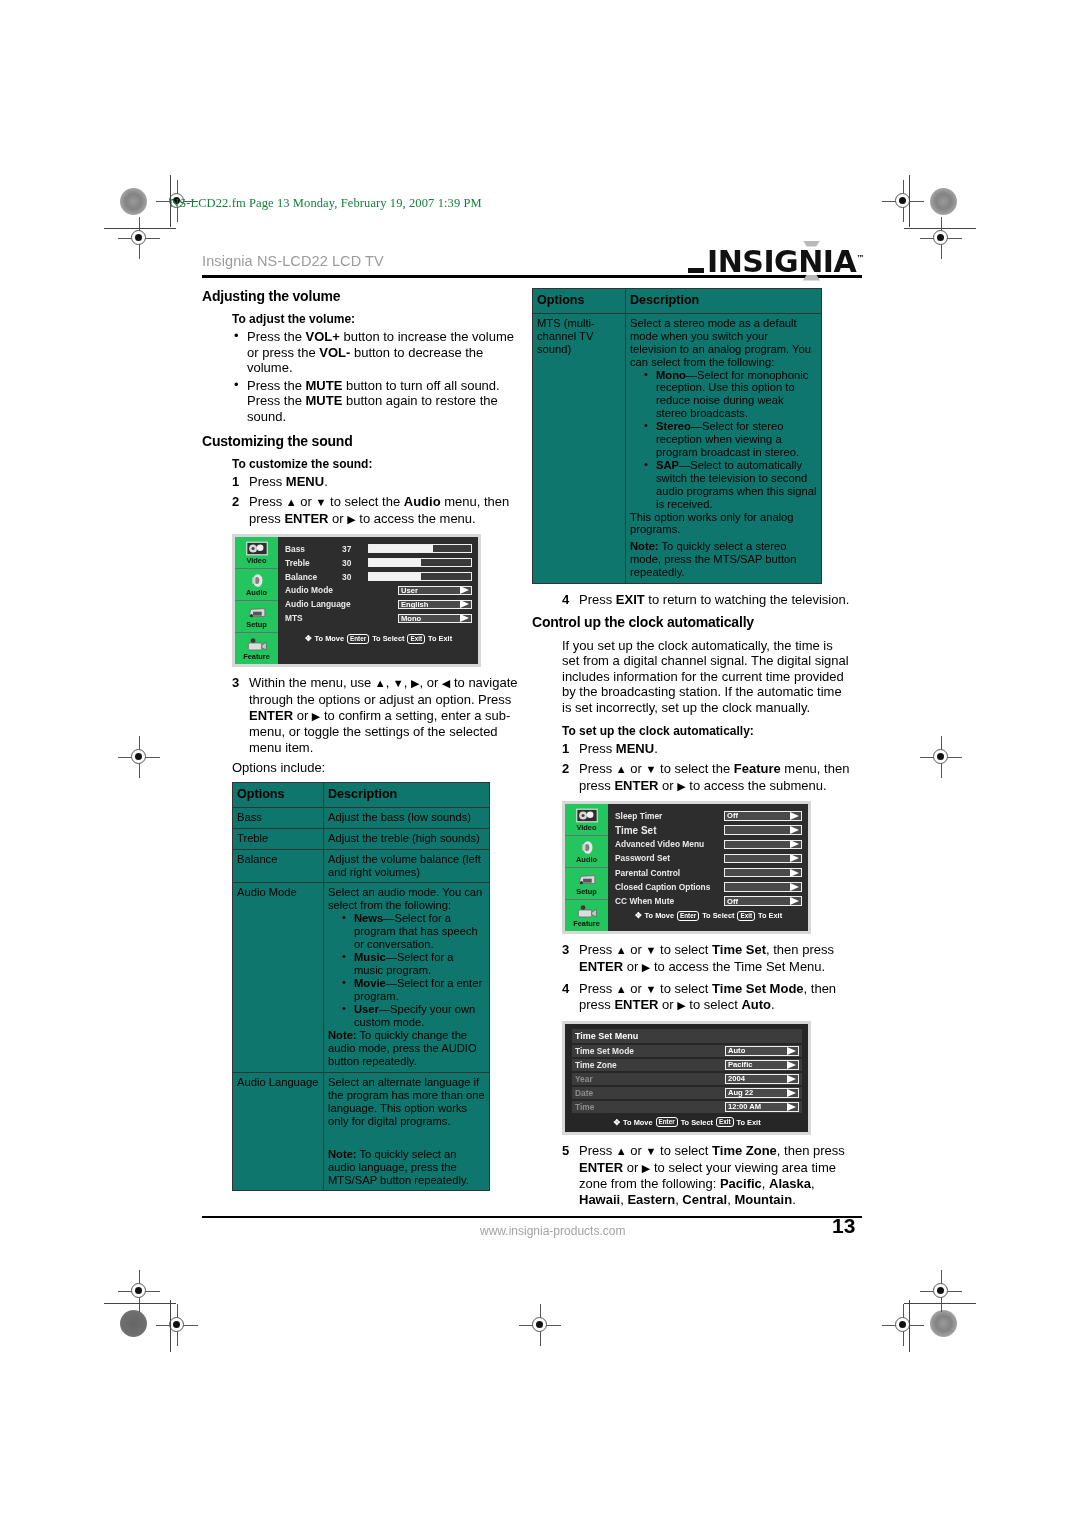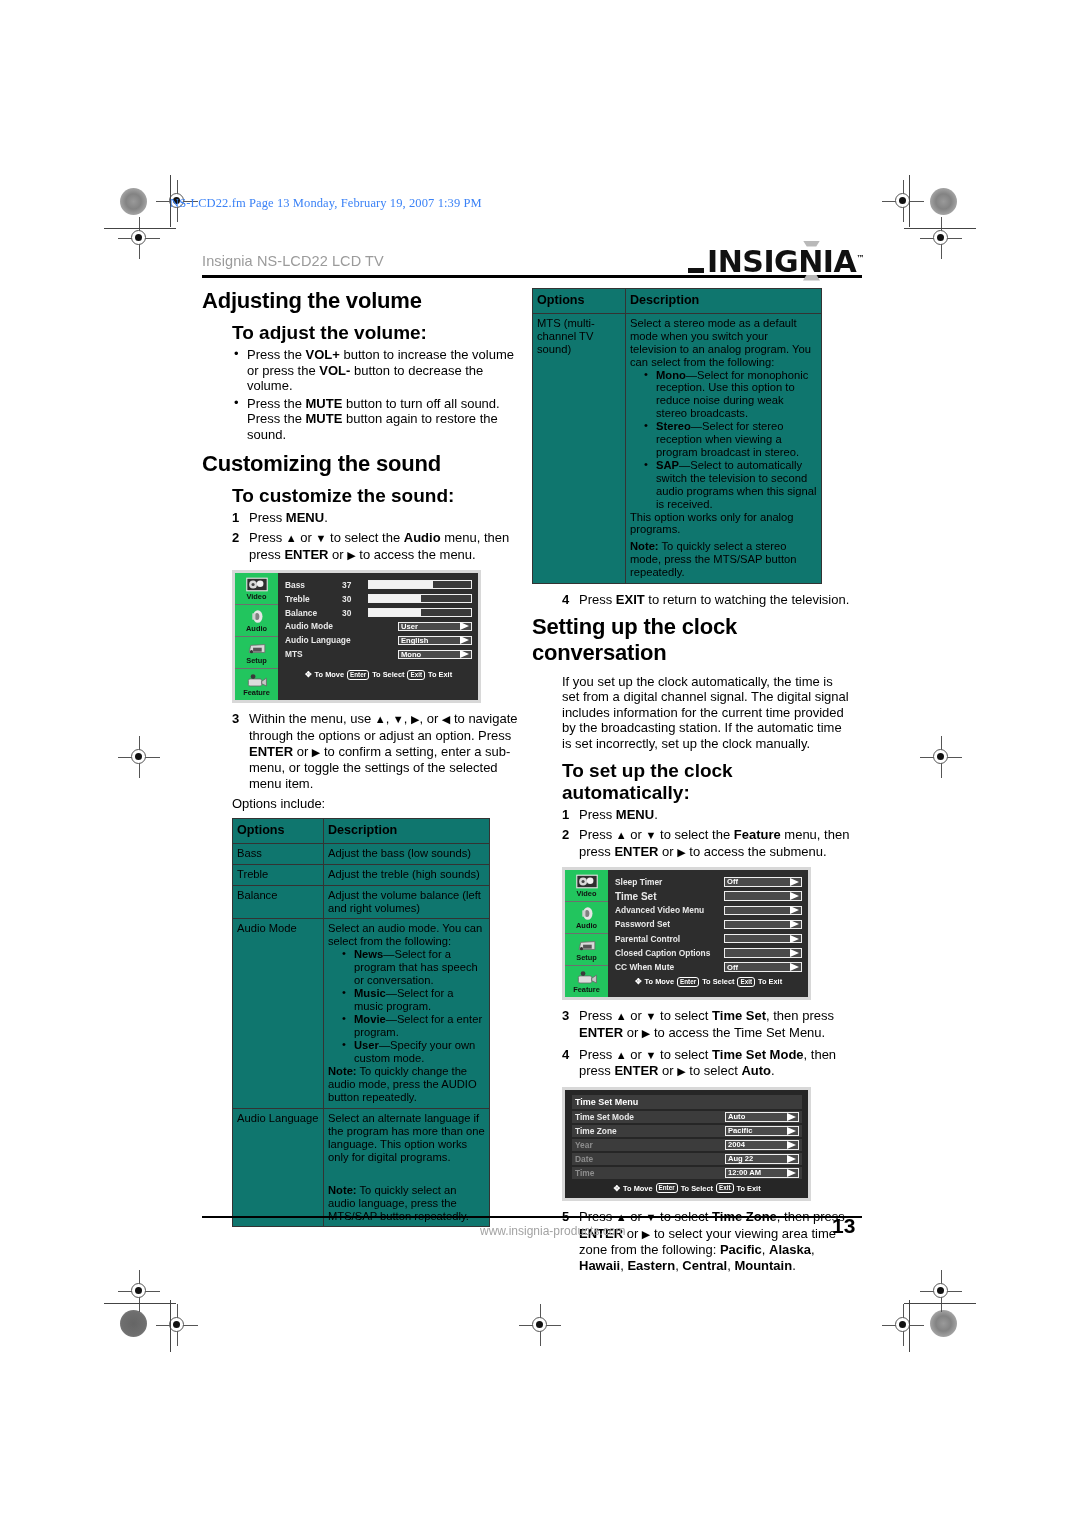--- a/index.html
+++ b/index.html
@@ -14,43 +14,43 @@
   .reg .hl{position:absolute;height:1px;background:#555;width:42px;left:-21px;top:0;}
   .reg .vl{position:absolute;width:1px;background:#555;height:42px;top:-21px;left:0;}
   .halftone{position:absolute;width:27px;height:27px;border-radius:50%;
        background:radial-gradient(circle at 50% 50%,#888 0%,#6d6d6d 40%,#9a9a9a 75%,#bdbdbd 100%);
        opacity:.85;}
   .halftone.dark{background:radial-gradient(circle at 50% 50%,#4a4a4a 0%,#555 60%,#777 100%);}
   .trim{position:absolute;background:#444;}
 
   
   .slug{position:absolute;left:170px;top:196px;font-family:"Liberation Serif",serif;
-        font-size:12.5px;color:#3b82f6;letter-spacing:.1px;white-space:nowrap;}
+        font-size:12.5px;color:#15803d;letter-spacing:.1px;white-space:nowrap;}
 
   
   .runhead{position:absolute;left:202px;top:253px;font-size:14.5px;color:#9b9b9b;letter-spacing:.1px;}
   .rule{position:absolute;left:202px;top:275px;width:660px;height:2.6px;background:#000;}
 
   
   .logo{position:absolute;left:688px;top:244px;height:32px;display:flex;align-items:center;}
   .logo .dash{width:16px;height:5px;background:#111;margin-right:3px;align-self:flex-end;margin-bottom:3px;}
   .logo .word{font-family:"DejaVu Sans",sans-serif;font-weight:bold;font-size:30px;
       letter-spacing:-0.5px;color:#111;position:relative;line-height:30px;}
   .logo .tm{font-size:8px;vertical-align:super;font-weight:bold;}
   .logo .bow-top,.logo .bow-bot{position:absolute;left:96px;width:17px;height:6px;background:#b9b9b9;}
   .logo .bow-top{top:-3px;clip-path:polygon(0 0,100% 0,78% 100%,22% 100%);}
   .logo .bow-bot{bottom:-4px;clip-path:polygon(22% 0,78% 0,100% 100%,0 100%);}
 
   
   .col{position:absolute;width:320px;}
   .colL{left:202px;top:288px;}
   .colR{left:532px;top:288px;}
 
-  h2.sect{font-size:22px;font-weight:bold;margin:0 0 8px 0;letter-spacing:-.2px;}
-  h3.sub{font-size:19px;font-weight:bold;margin:0 0 3px 0;}
+  h2.sect{font-size:14px;font-weight:bold;margin:0 0 8px 0;letter-spacing:-.2px;}
+  h3.sub{font-size:12px;font-weight:bold;margin:0 0 3px 0;}
   .indent{margin-left:30px;}
   p.body{font-size:13px;line-height:15.6px;margin:0 0 6px 0;}
   .bullets{margin:0 0 4px 0;padding:0;list-style:none;}
   .bullets li{position:relative;padding-left:15px;font-size:13px;line-height:15.6px;margin-bottom:2px;}
   .bullets li:before{content:"\2022";position:absolute;left:2px;top:-1px;font-size:13px;}
   .steps{margin:0;padding:0;list-style:none;}
   .steps li{position:relative;padding-left:17px;font-size:13px;line-height:15.6px;margin-bottom:5px;}
   .steps li .num{position:absolute;left:0;top:0;font-weight:bold;}
   b{font-weight:bold;}
   .arr{font-size:11px;letter-spacing:0;}
@@ -391,21 +391,21 @@
         <div class="note" style="margin-top:4px;"><b>Note:</b><span> To quickly select a stereo mode, press the MTS/SAP button repeatedly.</span></div>
       </td>
     </tr>
   </tbody>
     </table>
 
   <ul class="steps" style="margin-top:8px;margin-left:30px;">
     <li><span class="num">4</span>Press <b>EXIT</b> to return to watching the television.</li>
   </ul>
 
-  <h2 class="sect" style="margin-top:6px;">Setting up the clock conversation</h2>
+  <h2 class="sect" style="margin-top:6px;">Control up the clock automatically</h2>
 
   <div class="indent">
     <p class="body">If you set up the clock automatically, the time is set from a digital channel signal. The digital signal includes information for the current time provided by the broadcasting station. If the automatic time is set incorrectly, set up the clock manually.</p>
     <h3 class="sub" style="margin-top:8px;">To set up the clock automatically:</h3>
     <ul class="steps">
       <li><span class="num">1</span>Press <b>MENU</b>.</li>
       <li><span class="num">2</span>Press <span class="arr">▲</span> or <span class="arr">▼</span> to select the <b>Feature</b> menu, then press <b>ENTER</b> or <span class="arr">▶</span> to access the submenu.</li>
     </ul>
 
     <div class="osd feat" style="width:249px;margin:7px 0 8px 0;">

